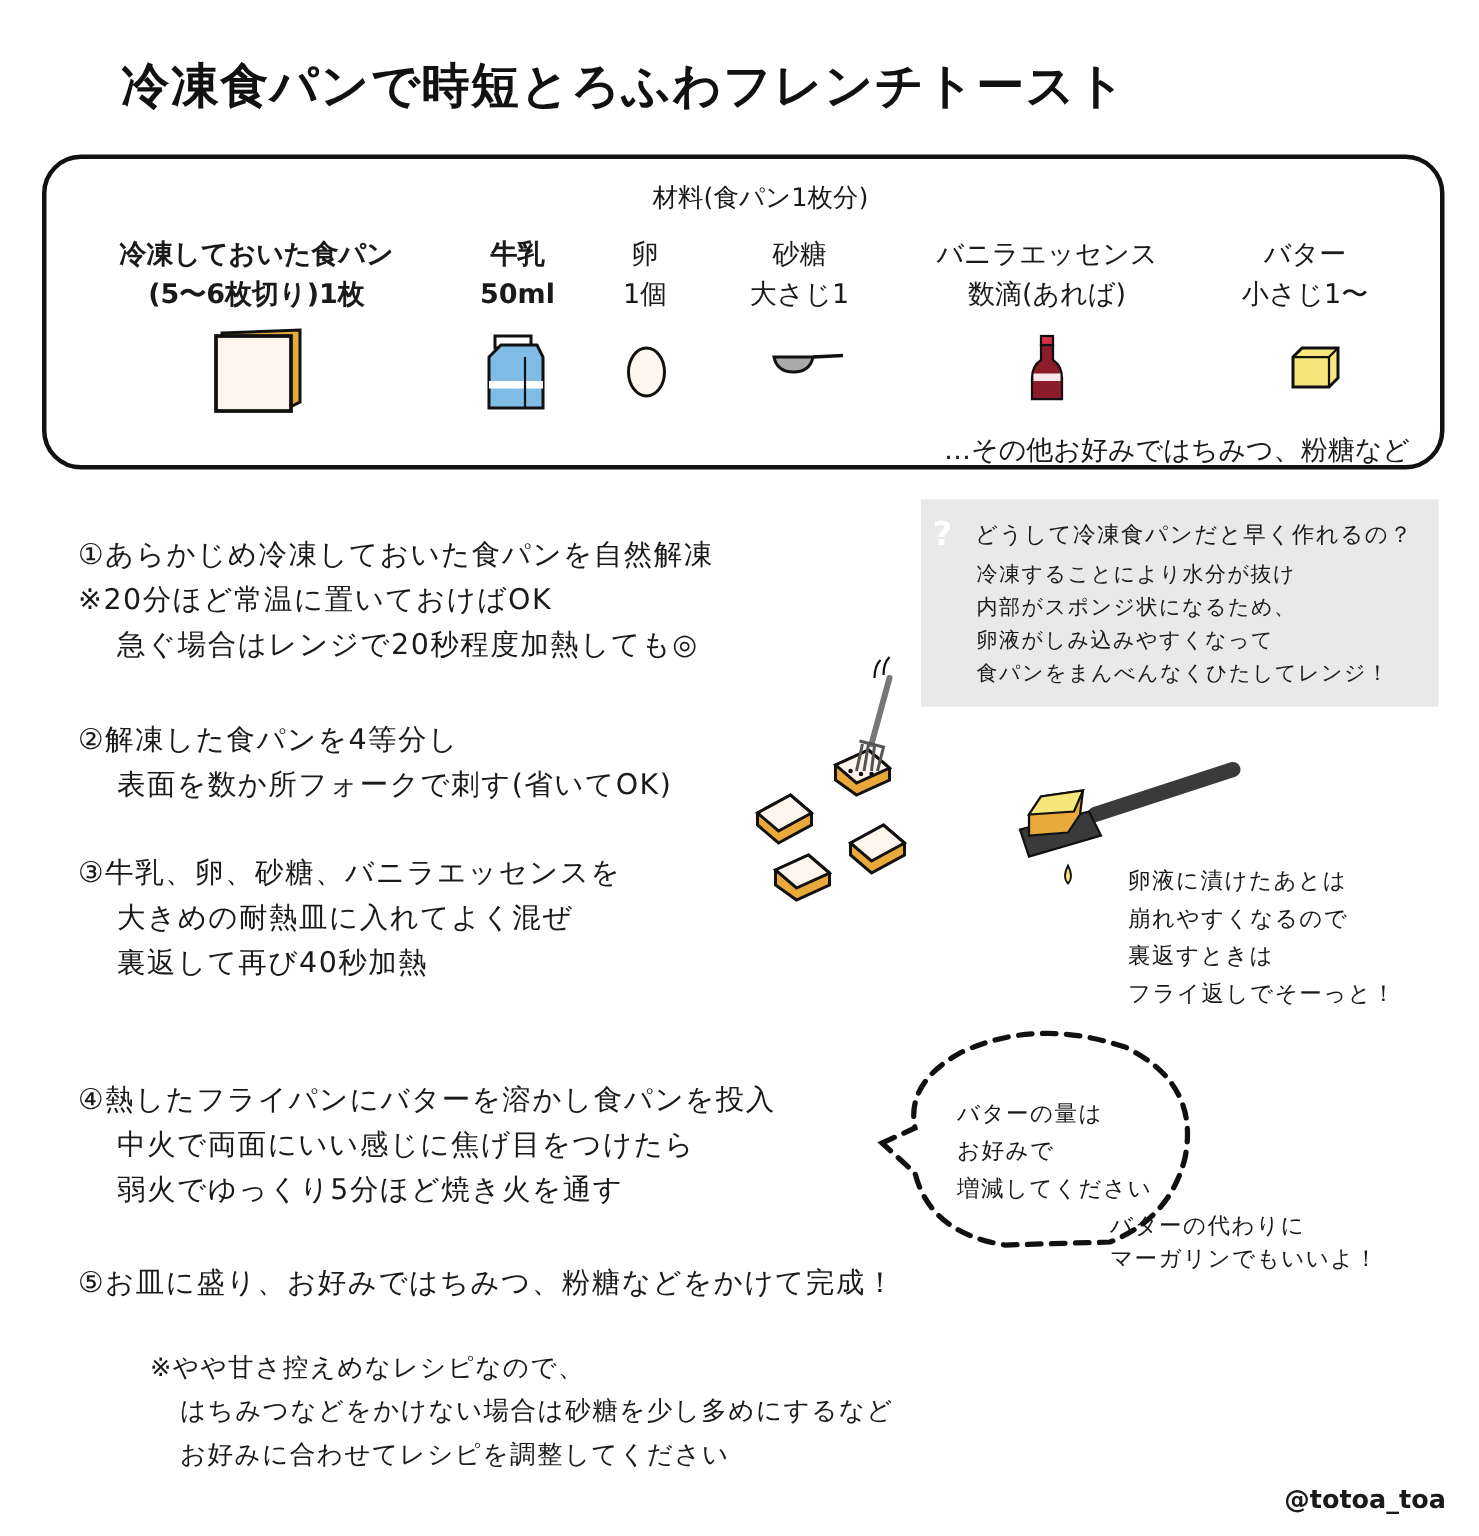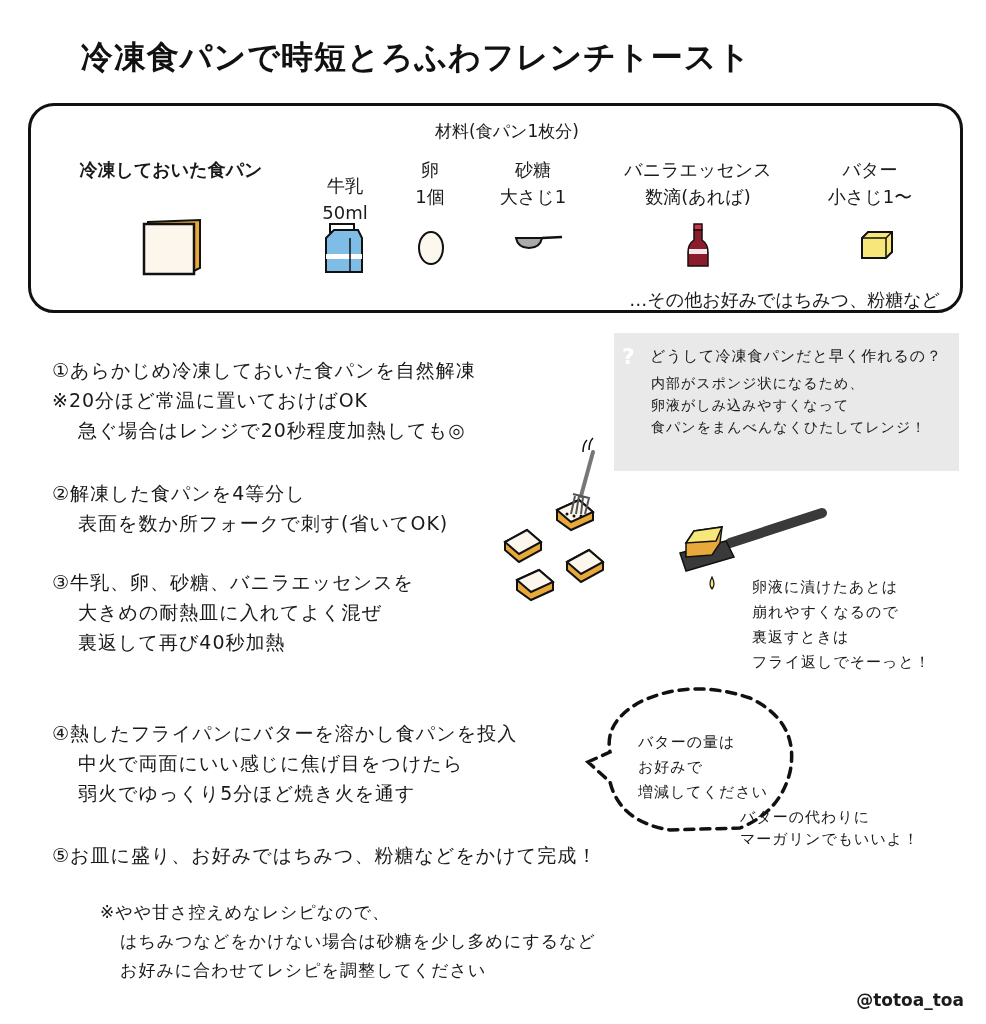--- a/index.html
+++ b/index.html
@@ -26,22 +26,23 @@
 </head>
 <body>
 
 <div class="abs title">冷凍食パンで時短とろふわフレンチトースト</div>
 
 <div class="abs ing-box"></div>
 <div class="abs ing-head">材料(食パン1枚分)</div>
 
 <div class="abs ing" style="left:56px;top:156px;width:230px;font-weight:bold;">
   <div>冷凍しておいた食パン</div>
+  <div>(5〜6枚切り)1枚</div>
 </div>
-<div class="abs ing" style="left:300px;top:172px;width:90px;">
+<div class="abs ing" style="left:300px;top:156px;width:90px;font-weight:bold;">
   <div>牛乳</div>
   <div>50ml</div>
 </div>
 <div class="abs ing" style="left:395px;top:156px;width:70px;">
   <div>卵</div>
   <div>1個</div>
 </div>
 <div class="abs ing" style="left:478px;top:156px;width:110px;">
   <div>砂糖</div>
   <div>大さじ1</div>
@@ -82,20 +83,21 @@
   <polyline points="4,8 28,8 28,28" fill="none" stroke="#111" stroke-width="1.5"></polyline>
   <line x1="28" y1="8" x2="34" y2="2" stroke="#111" stroke-width="1.5"></line>
 </svg>
 
 <div class="abs other-note">…その他お好みではちみつ、粉糖など</div>
 
 <div class="abs qbox"></div>
 <div class="abs qmark">?</div>
 <div class="abs qtitle">どうして冷凍食パンだと早く作れるの？</div>
 <div class="abs qbody">
+  <div>冷凍することにより水分が抜け</div>
   <div>内部がスポンジ状になるため、</div>
   <div>卵液がしみ込みやすくなって</div>
   <div>食パンをまんべんなくひたしてレンジ！</div>
 </div>
 
 <div class="abs step" style="top:355px">
   <span class="l">①あらかじめ冷凍しておいた食パンを自然解凍</span>
   <span class="l">※20分ほど常温に置いておけばOK</span>
   <span class="l ind">急ぐ場合はレンジで20秒程度加熱しても◎</span>
 </div>

